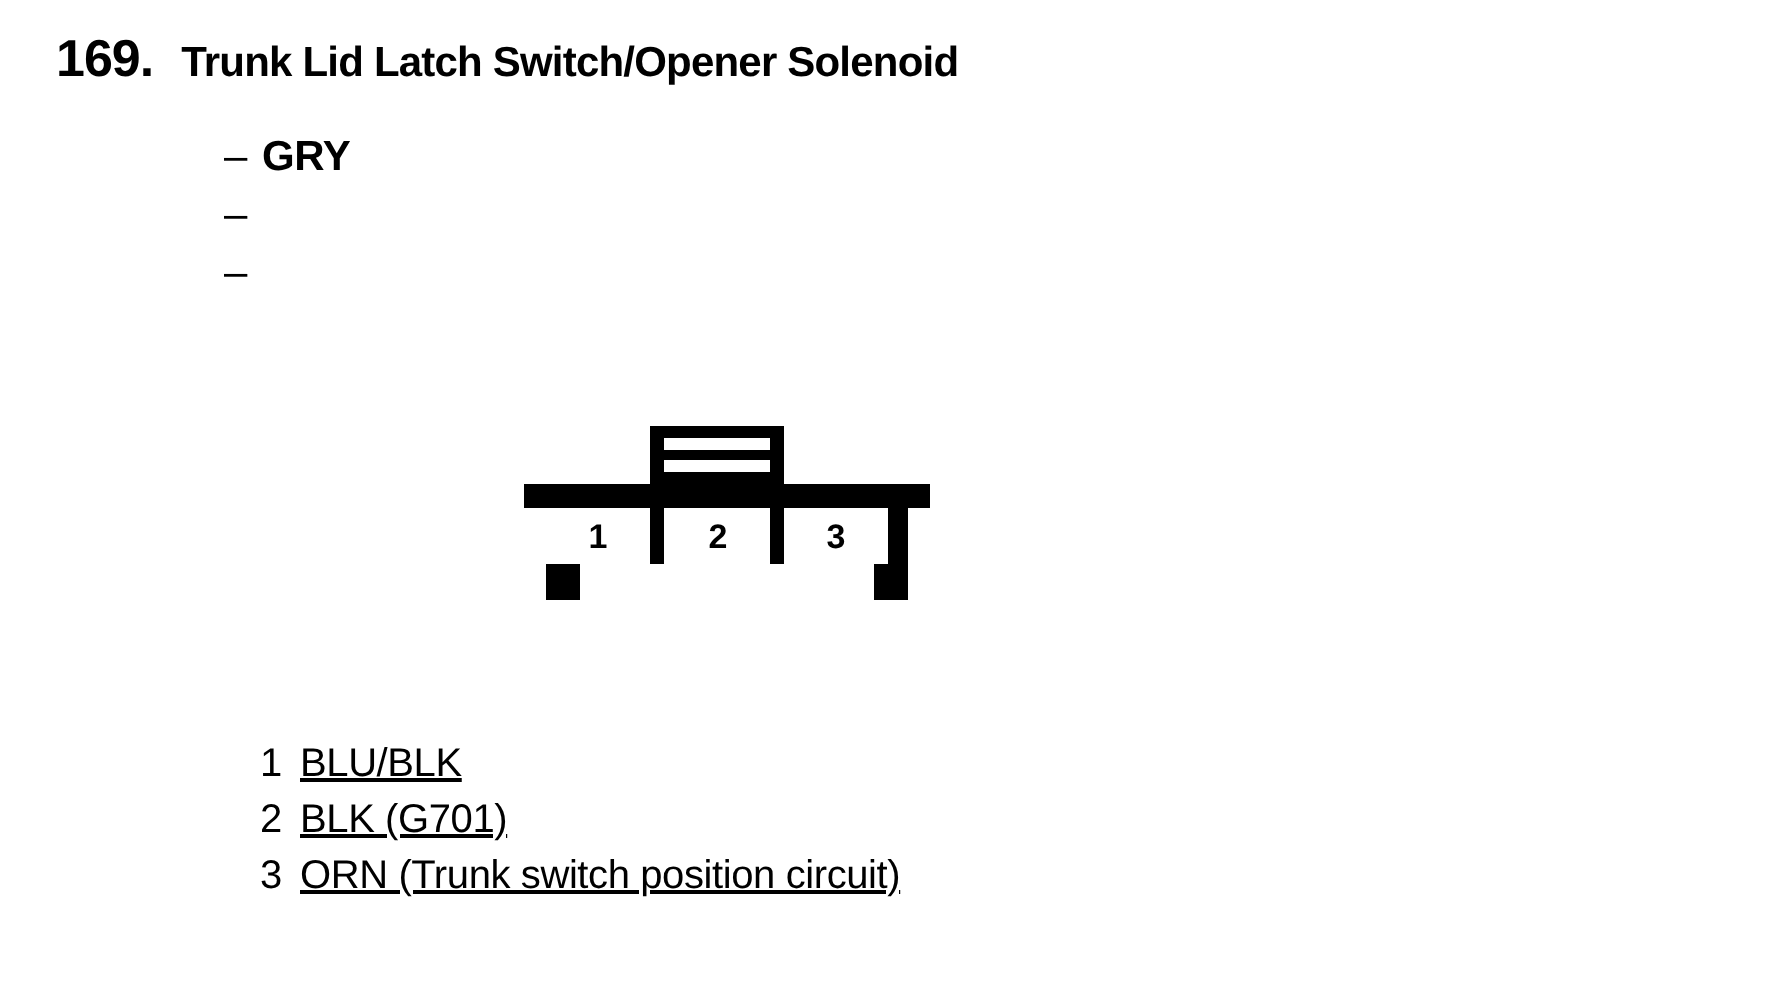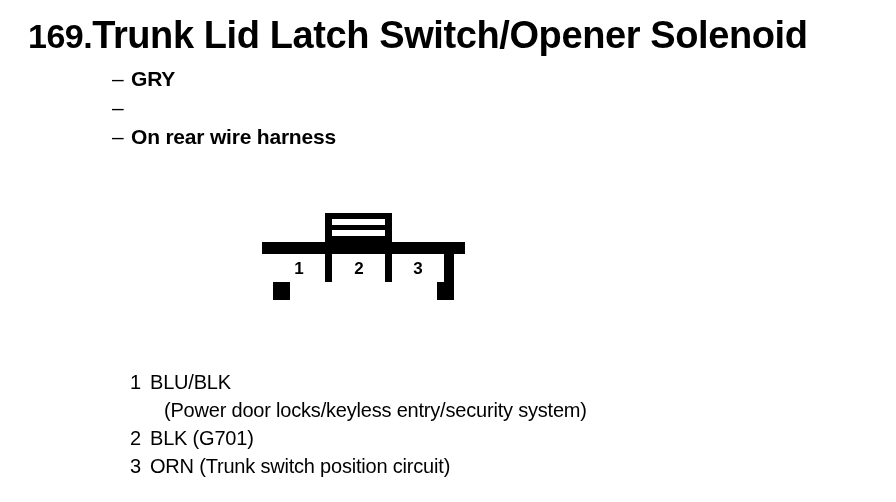--- a/index.html
+++ b/index.html
@@ -21,27 +21,28 @@
   
   .heading {
     position: absolute;
     left: 28px;
     top: 14px;
     display: flex;
     align-items: baseline;
     white-space: nowrap;
   }
   .heading-number {
-    font-size: 34px;
+    font-size: 26px;
     font-weight: bold;
     letter-spacing: -0.5px;
   }
   .heading-title {
-    font-size: 38px;
-    font-weight: bold;
+    font-size: 21px;
+    font-weight: bold;
+    margin-left: 14px;
     letter-spacing: -0.4px;
   }
 
   
   .attr-list {
     position: absolute;
     left: 112px;
     top: 64px;
     width: 600px;
   }
@@ -98,20 +99,21 @@
   }
   .legend-num {
     width: 20px;
     flex: 0 0 20px;
   }
   .legend-body {
     flex: 1 1 auto;
   }
   .legend-main {
     display: block;
+    text-decoration: underline;
   }
   .legend-sub {
     display: block;
     padding-left: 14px;
   }
 </style>
 </head>
 <body>
 
 <div class="heading">
@@ -125,21 +127,20 @@
     <span class="attr-dash">–</span>
     <span class="attr-text">GRY</span>
   </div>
 
   <div class="attr-item">
     <span class="attr-dash">–</span>
   </div>
 
   <div class="attr-item">
     <span class="attr-dash">–</span>
-    <span class="attr-text">On rear wire harness</span>
   </div>
 
 </div>
 
 <div class="connector-figure">
   <svg width="224" height="104" viewBox="0 0 224 104" xmlns="http://www.w3.org/2000/svg">
 
     <path fill="#000000" d="M 73 9
              L 140 9
              L 140 38
@@ -173,21 +174,20 @@
 
   </svg>
 </div>
 
 <div class="pin-legend">
 
   <div class="legend-row">
     <span class="legend-num">1</span>
     <span class="legend-body">
       <span class="legend-main">BLU/BLK</span>
-      <span class="legend-sub">(Power door locks/keyless entry/security system)</span>
     </span>
   </div>
 
   <div class="legend-row">
     <span class="legend-num">2</span>
     <span class="legend-body">
       <span class="legend-main">BLK (G701)</span>
     </span>
   </div>
 

